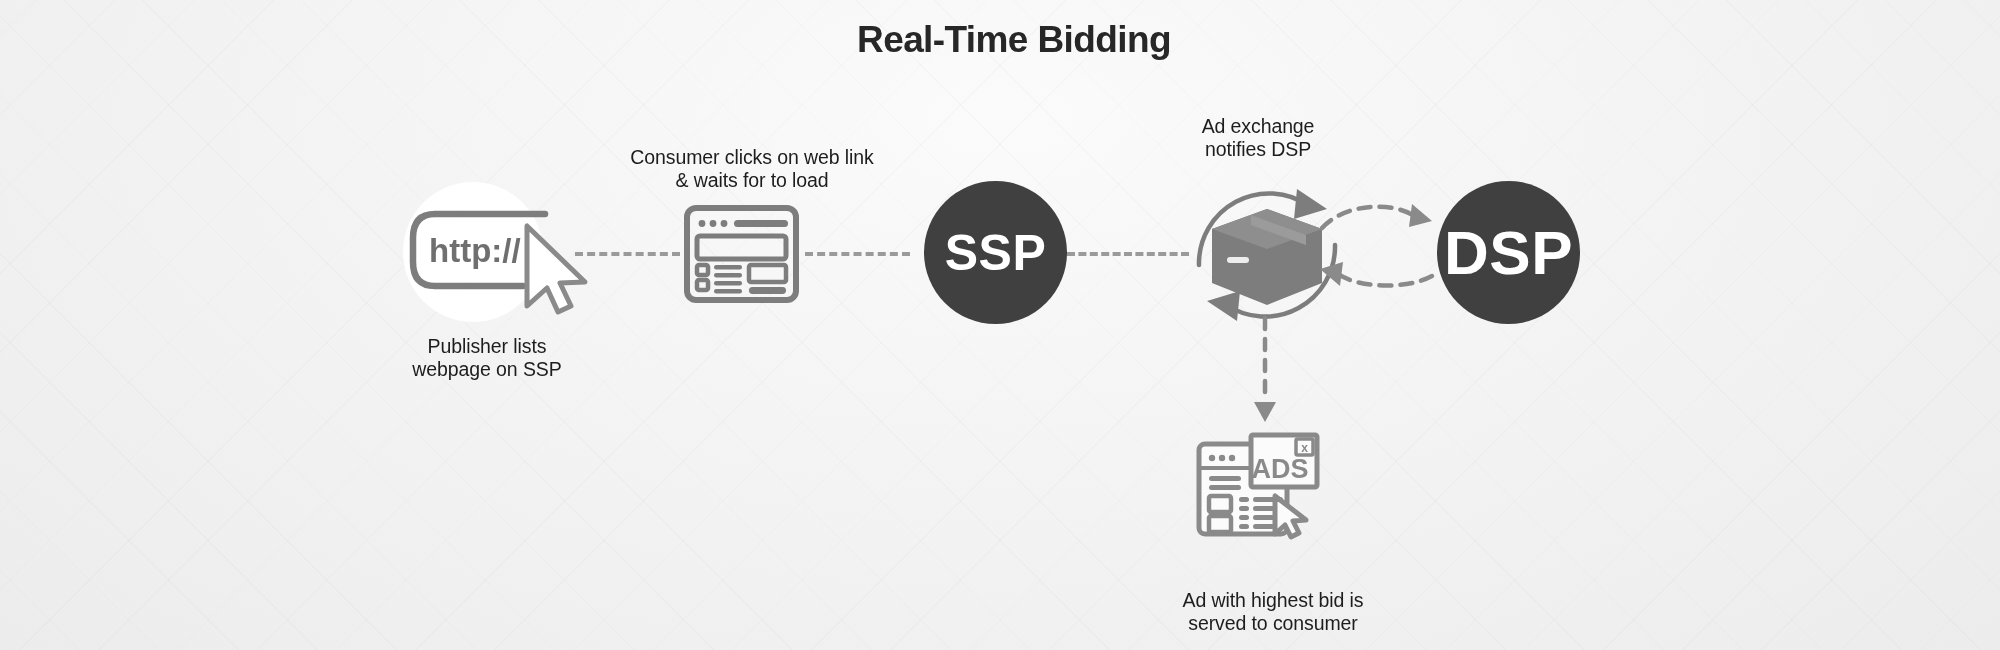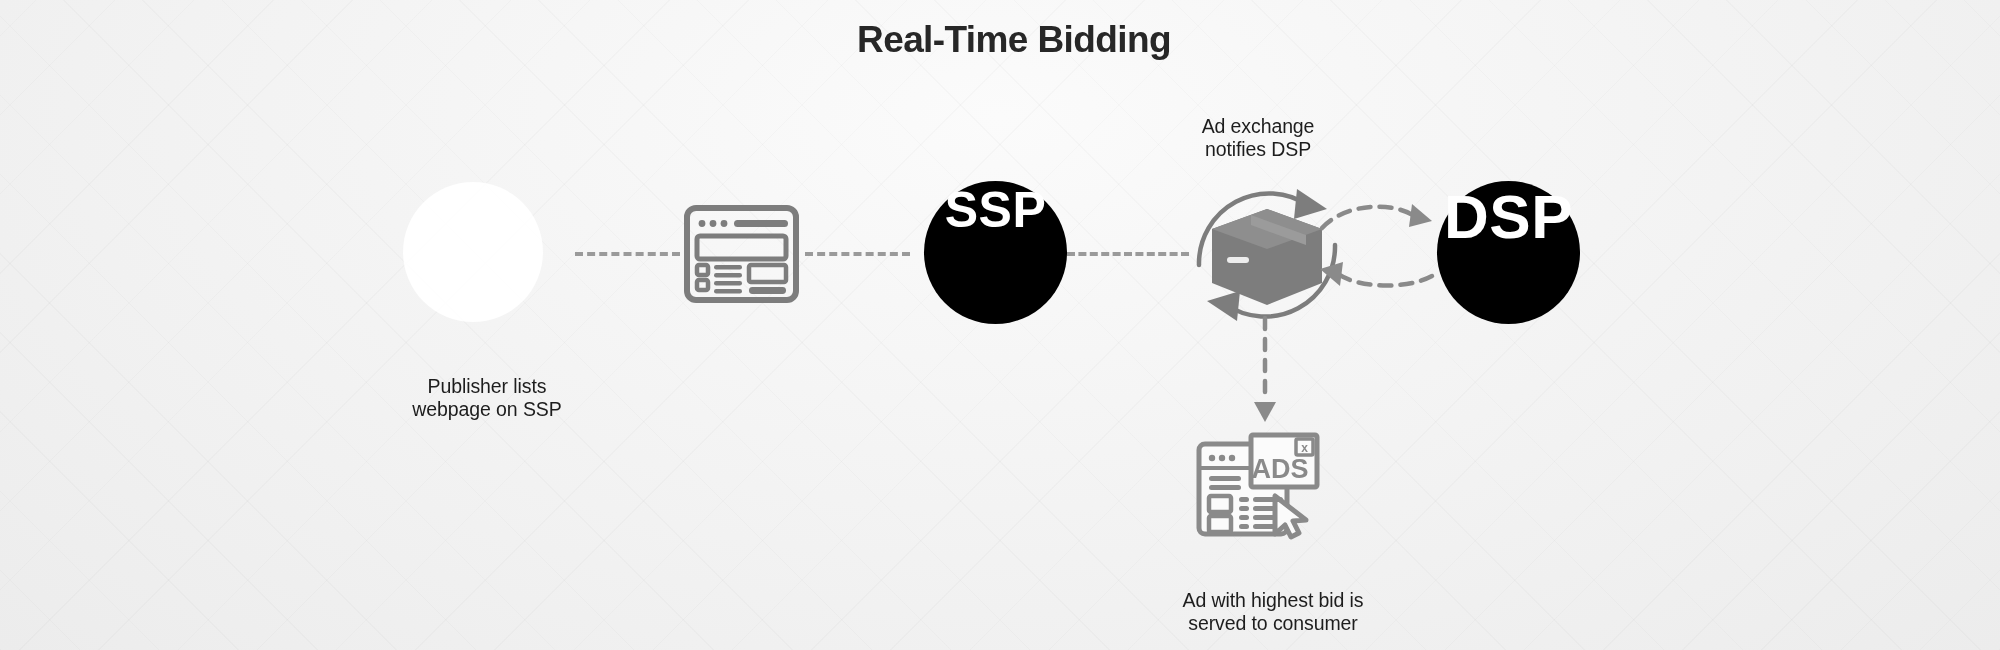--- a/index.html
+++ b/index.html
@@ -36,23 +36,23 @@
     line-height: 1.17;
     color: #1d1d1d;
     letter-spacing: -0.1px;
     white-space: pre-line;
     padding-left: 14px;
   }
 
   
   .node-circle {
     border-radius: 50%;
-    background: #000000;
+    background: #404040;
     display: flex;
-    align-items: flex-start;
+    align-items: center;
     justify-content: center;
     color: #ffffff;
     font-weight: bold;
     letter-spacing: 0.5px;
   }
   #node-ssp-circle { width: 143px; height: 143px; font-size: 50px; }
   #node-dsp-circle { width: 143px; height: 143px; font-size: 62px; }
 
   
   #halo-disc {
@@ -77,22 +77,31 @@
   <div class="abs caption" id="page-title">Real-Time Bidding</div>
 
   <div class="abs dash-h" id="c1" style="left:575px; top:252px; width:105px;"></div>
 
   <div class="abs dash-h" id="c2" style="left:805px; top:252px; width:105px;"></div>
 
   <div class="abs dash-h" id="c3" style="left:1067px; top:252px; width:122px;"></div>
 
   <div class="abs" id="halo-disc" style="left:403px; top:182px;"></div>
 
-
-  <div class="abs caption" style="left:323px; top:335px; width:300px;margin-top:40px;">Publisher lists
+  <div class="abs" style="left:405px; top:200px;">
+    <svg width="190" height="110" viewBox="0 0 190 110">
+
+      <path d="M 140 14 L 30 14 Q 8 14 8 38 L 8 62 Q 8 86 30 86 L 118 86" fill="none" stroke="#7d7d7d" stroke-width="6.5" stroke-linecap="round"></path>
+      <text x="24" y="62" font-family="'Liberation Sans', sans-serif" font-size="33" font-weight="bold" fill="#6f6f6f">http://</text>
+
+      <path d="M 122 26 L 122 106 L 142 88 L 153 112 L 166 106 L 155 83 L 180 82 Z" fill="#ffffff" stroke="#8a8a8a" stroke-width="5" stroke-linejoin="round" stroke-linecap="round"></path>
+    </svg>
+  </div>
+
+  <div class="abs caption" style="left:323px; top:335px; width:300px;">Publisher lists
 webpage on SSP</div>
 
   <div class="abs" style="left:684px; top:205px;">
     <svg width="115" height="98" viewBox="0 0 115 98">
       <rect x="3" y="3" width="109" height="92" rx="9" fill="none" stroke="#7d7d7d" stroke-width="6"></rect>
       <circle cx="18" cy="18.5" r="3.4" fill="#7d7d7d"></circle>
       <circle cx="29" cy="18.5" r="3.4" fill="#7d7d7d"></circle>
       <circle cx="40" cy="18.5" r="3.4" fill="#7d7d7d"></circle>
       <rect x="50" y="15" width="54" height="7" rx="3.5" fill="#7d7d7d"></rect>
       <rect x="13" y="31" width="89" height="23" rx="3" fill="none" stroke="#7d7d7d" stroke-width="5"></rect>
@@ -100,20 +109,22 @@
       <rect x="13" y="75" width="11" height="10" rx="2" fill="none" stroke="#7d7d7d" stroke-width="4.5"></rect>
       <rect x="30" y="60" width="28" height="4.5" rx="2.2" fill="#7d7d7d"></rect>
       <rect x="30" y="68" width="28" height="4.5" rx="2.2" fill="#7d7d7d"></rect>
       <rect x="30" y="76" width="28" height="4.5" rx="2.2" fill="#7d7d7d"></rect>
       <rect x="30" y="84" width="28" height="4.5" rx="2.2" fill="#7d7d7d"></rect>
       <rect x="65" y="60" width="37" height="17" rx="2" fill="none" stroke="#7d7d7d" stroke-width="4.5"></rect>
       <rect x="65" y="82" width="37" height="7" rx="3.4" fill="#7d7d7d"></rect>
     </svg>
   </div>
 
+  <div class="abs caption" style="left:588px; top:146px; width:300px;">Consumer clicks on web link
+&amp; waits for to load</div>
 
   <div class="abs node-circle" id="node-ssp-circle" style="left:924px; top:181px;">
     <span>SSP</span>
   </div>
 
 
   <div class="abs" style="left:1177px; top:165px;">
     <svg width="180" height="180" viewBox="0 0 180 180">
 
       <path d="M 22 100 A 70 70 0 0 1 132 41" fill="none" stroke="#7d7d7d" stroke-width="4.5" stroke-linecap="round"></path>

